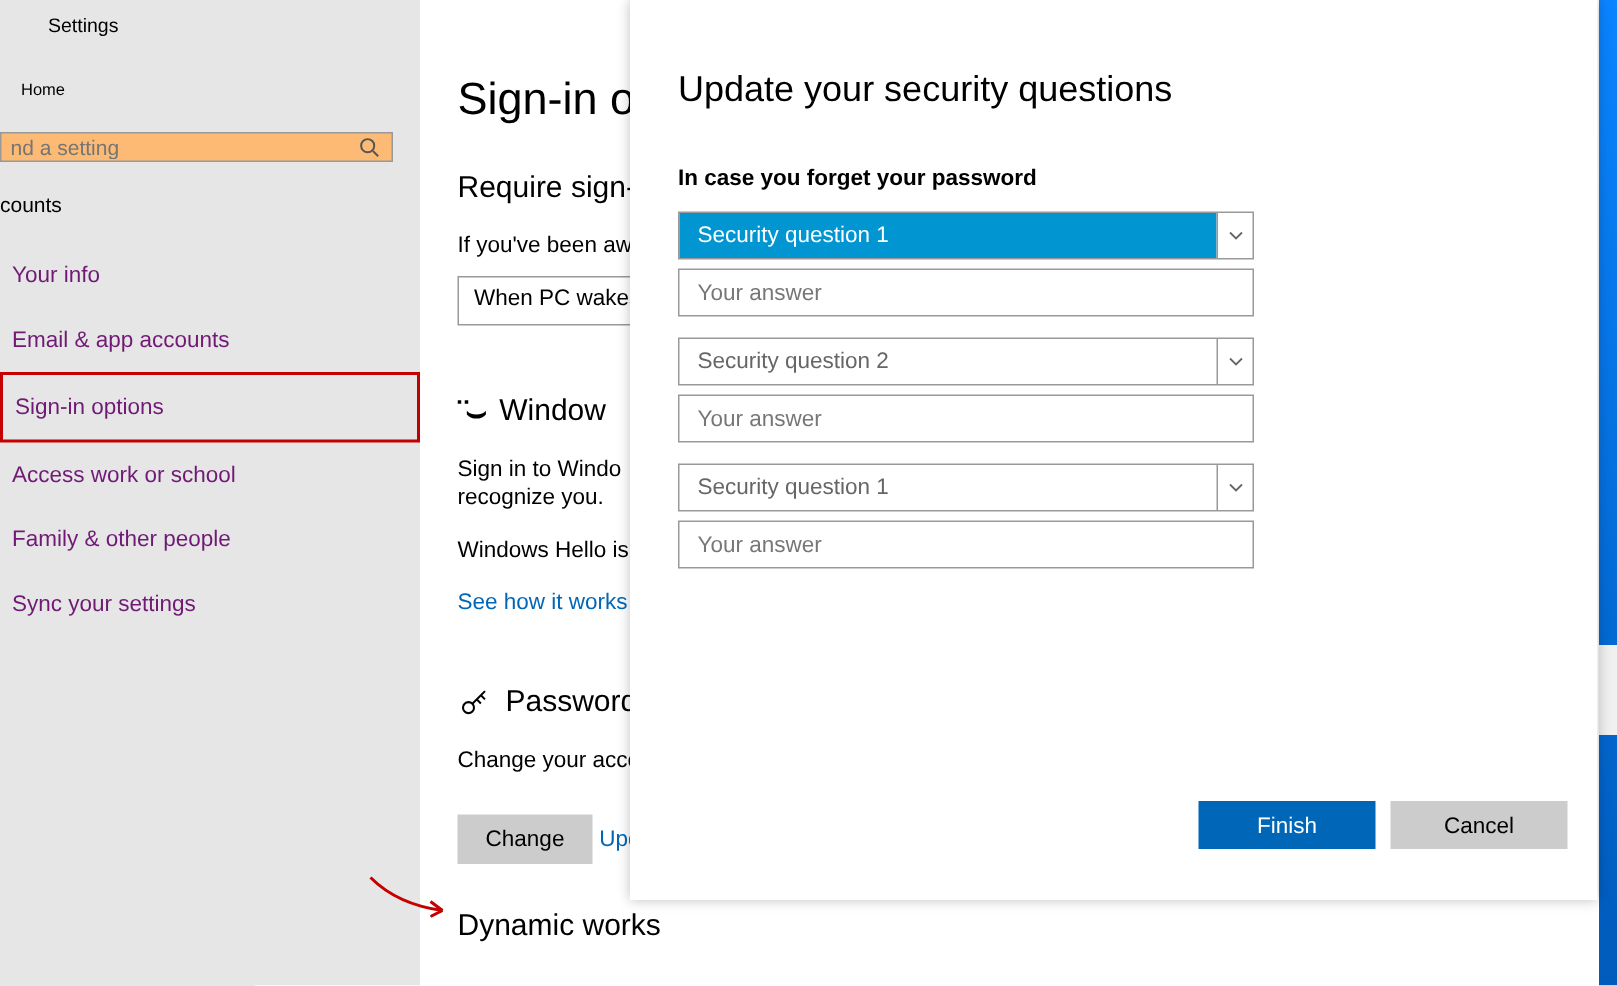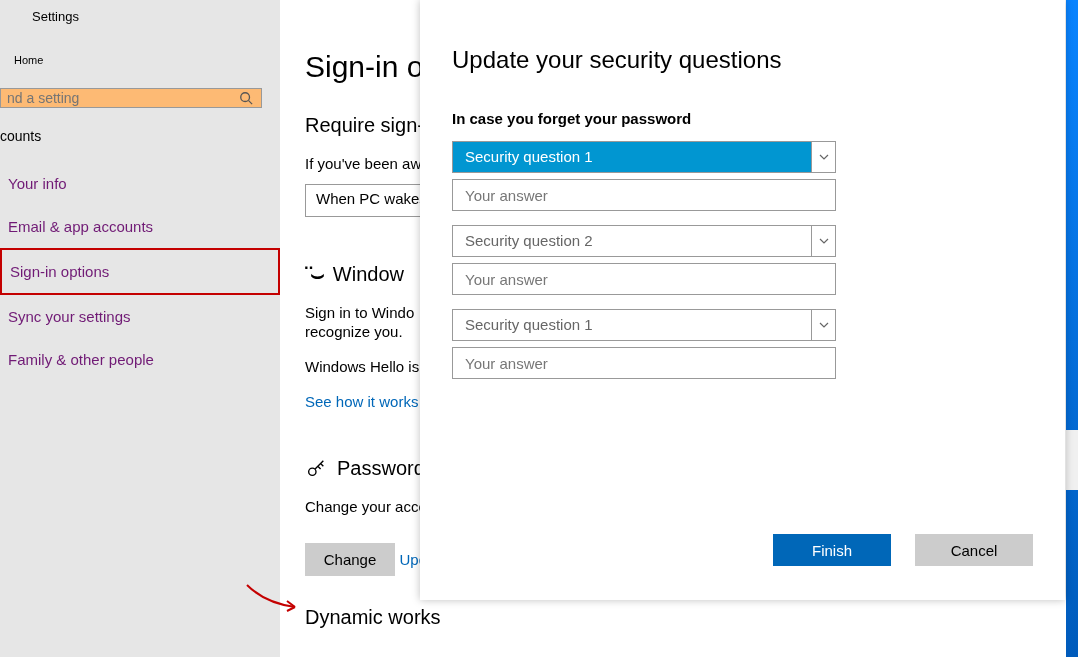--- a/index.html
+++ b/index.html
@@ -41,21 +41,21 @@
   .modal h2 { font-size:24px; font-weight:400; color:#000; }
   .modal .hint { font-size:15px; font-weight:600; margin-top:36px; }
   .qa-block { margin-top:14px; }
   .sel { width:384px; height:32px; border:1px solid #999; display:flex; align-items:flex-end; font-size:15px; cursor:pointer; }
   .sel.active .sel-body { background:#0196d1; color:#fff; }
   .sel-body { flex:1; padding:0 12px; line-height:30px; height:100%; color:#666; }
   .sel-caret { width:24px; height:100%; border-left:1px solid #999; display:flex; align-items:center; justify-content:center; }
   .sel-caret svg { width:10px; height:10px; stroke:#666; }
   .ans { margin-top:6px; width:384px; height:32px; border:1px solid #999; padding:0 12px; font-size:15px; outline:none; color:#0f172a; }
   .ans::placeholder { color:#777; }
-  .modal-btns { position:absolute; right:32px; bottom:34px; display:flex; gap:24px; }
+  .modal-btns { position:absolute; right:20px; bottom:34px; display:flex; gap:10px; }
   .mbtn { width:118px; height:32px; border:none; font-size:15px; cursor:pointer; }
   .mbtn.primary { background:#0067b8; color:#fff; }
   .mbtn.secondary { background:#ccc; color:#000; }
 
   
   .desk { position:absolute; right:0; top:0; width:12px; height:657px; background:linear-gradient(#0a84ff,#005bbb); }
   .desk::before{content:"";position:absolute;left:0;top:430px;width:12px;height:60px;background:#f0f0f0;}
 </style>
 </head>
 <body>
@@ -70,22 +70,23 @@
     <svg class="mag" viewBox="0 0 16 16" fill="none" stroke="currentColor" stroke-width="1.5">
         <circle cx="7" cy="7" r="5"></circle>
         <line x1="11" y1="11" x2="15" y2="15"></line>
       </svg>
   </div>
   <div class="section-label">counts</div>
   <div class="nav">
     <div class="nav-item">Your info</div>
     <div class="nav-item">Email &amp; app accounts</div>
     <div class="nav-item selected">Sign-in options</div>
+    <div class="nav-item">Access work or school</div>
+    <div class="nav-item">Family &amp; other people</div>
     <div class="nav-item">Sync your settings</div>
-    <div class="nav-item">Family &amp; other people</div>
   </div>
 </div>
 
 <div class="main">
   <h1>Sign-in op</h1>
 
   <div class="sub">Require sign-</div>
   <div class="body-text">If you've been aw</div>
   <div class="combo">When PC wakes</div>
 

